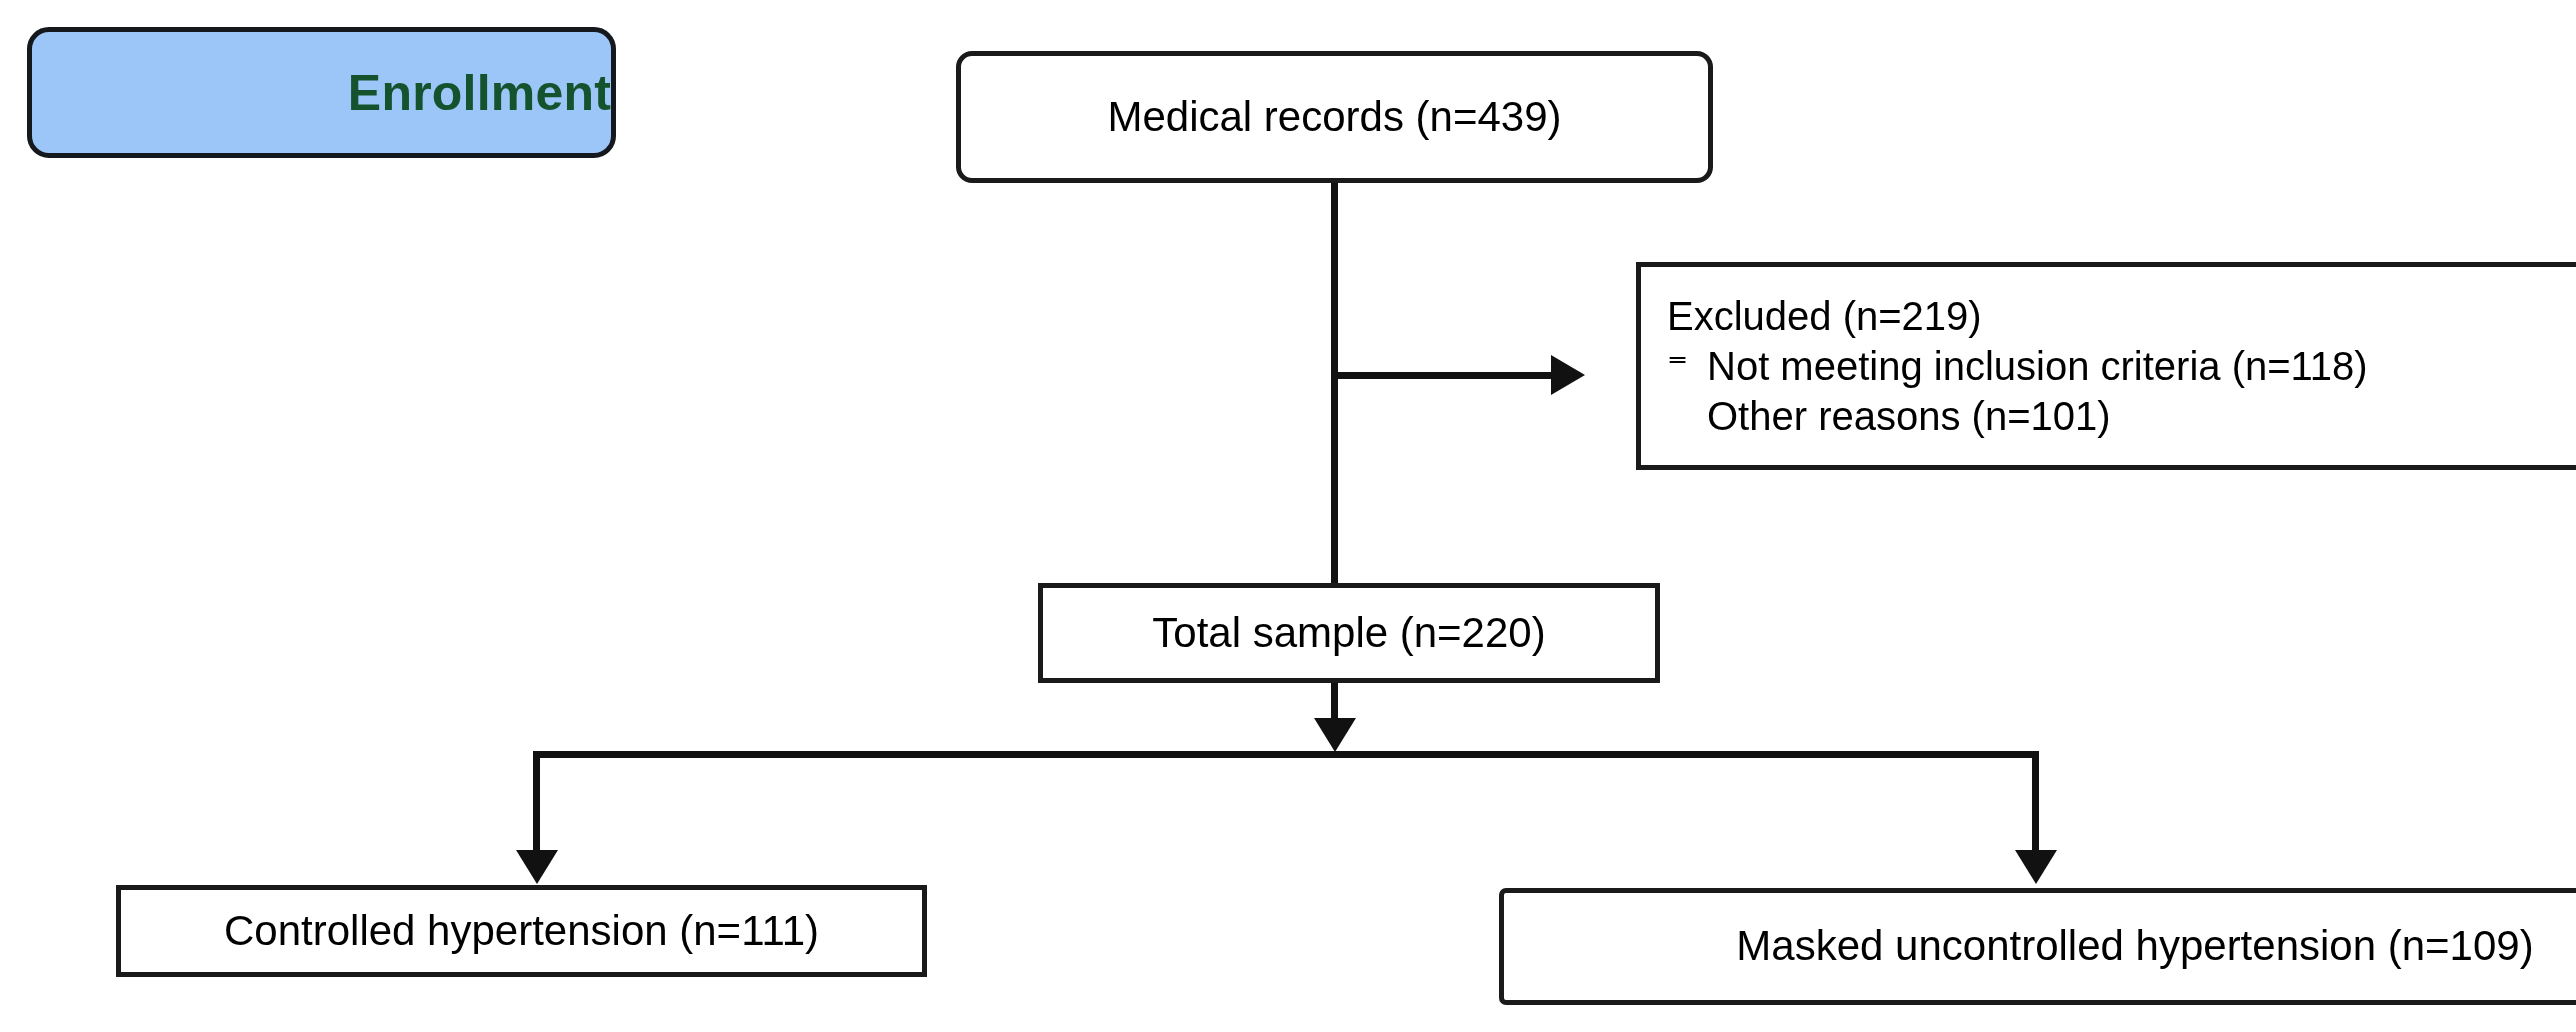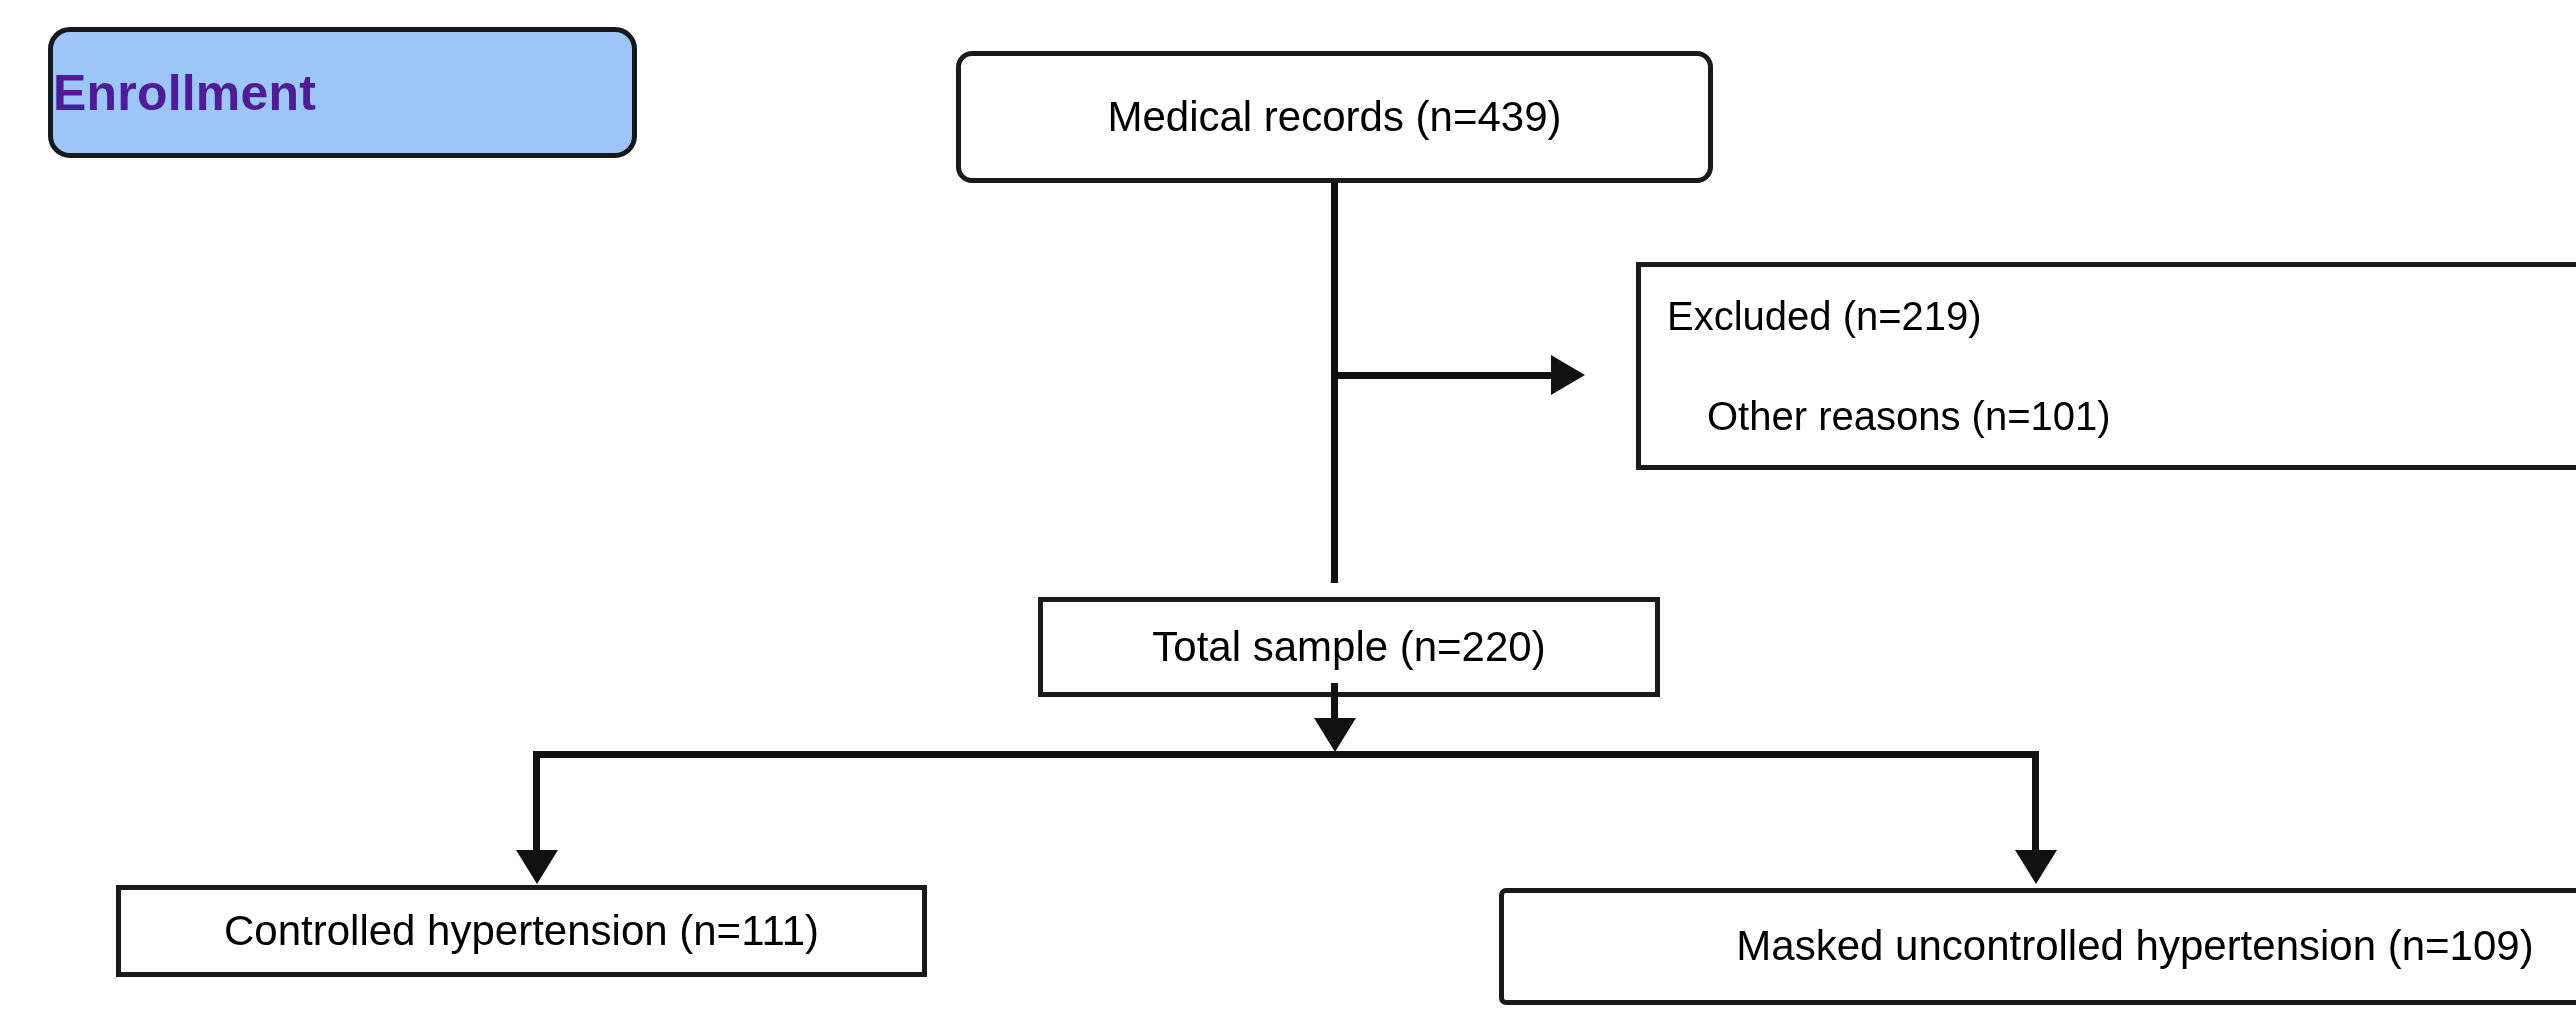--- a/index.html
+++ b/index.html
@@ -7,22 +7,22 @@
   #canvas{position:relative;width:2576px;height:1033px;background:#ffffff;overflow:hidden;}
 
   .node{position:absolute;box-sizing:border-box;background:#ffffff;
         border:5px solid #1a1a1a;display:flex;align-items:center;justify-content:center;
         color:#000000;line-height:1.25;}
   .node .txt{display:block;text-align:center;}
 
   
   .stage{position:absolute;box-sizing:border-box;background:#9CC6F7;
          border:5px solid #15181c;border-radius:22px;
-         display:flex;align-items:center;justify-content:flex-start;
-         color:#4c1d95;font-weight:bold;letter-spacing:0.2px;margin-left:21px;}
+         display:flex;align-items:center;justify-content:flex-end;
+         color:#14532d;font-weight:bold;letter-spacing:0.2px;}
 
   
   .line{position:absolute;background:#111111;}
   .vline{width:7px;}
   .hline{height:7px;}
   .arrowdown{position:absolute;width:0;height:0;
              border-left:21px solid transparent;border-right:21px solid transparent;
              border-top:34px solid #111111;}
   .arrowright{position:absolute;width:0;height:0;
               border-top:20px solid transparent;border-bottom:20px solid transparent;
@@ -49,26 +49,26 @@
   </div>
 
   <div class="line vline" style="left:1331px;top:183px;height:400px;"></div>
 
   <div class="line hline" style="left:1331px;top:372px;width:220px;"></div>
   <div class="arrowright" style="left:1551px;top:355px;"></div>
 
   <div class="node" id="excluded-box" style="left:1636px;top:262px;width:967px;height:208px;font-size:40px;">
     <span class="txt">
       <span class="ex-line">Excluded (n=219)</span><br>
-      <br>
+      <span class="ex-line"><span class="ex-bullet">⁼</span><span>Not meeting inclusion criteria (n=118)</span></span><br>
       <span class="ex-line"><span class="ex-indent"></span><span>Other reasons (n=101)</span></span>
     </span>
   </div>
 
-  <div class="node" id="total-sample-box" style="left:1038px;top:597px;width:622px;height:100px;font-size:42px;">
+  <div class="node" id="total-sample-box" style="left:1038px;top:583px;width:622px;height:100px;font-size:42px;">
     <span class="txt">Total sample (n=220)</span>
   </div>
 
   <div class="line vline" style="left:1331px;top:683px;height:40px;"></div>
   <div class="arrowdown" style="left:1314px;top:718px;"></div>
 
   <div class="line hline" style="left:533px;top:751px;width:1506px;"></div>
 
   <div class="line vline" style="left:533px;top:751px;height:104px;"></div>
   <div class="arrowdown" style="left:516px;top:850px;"></div>

